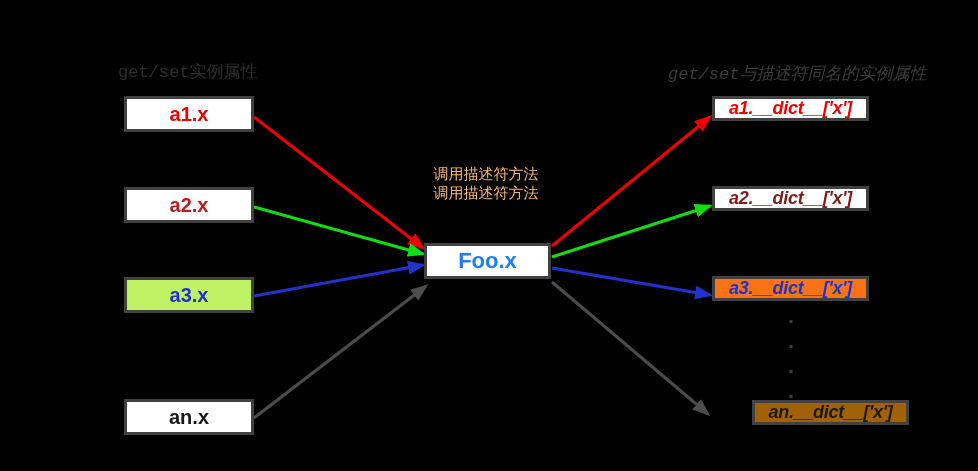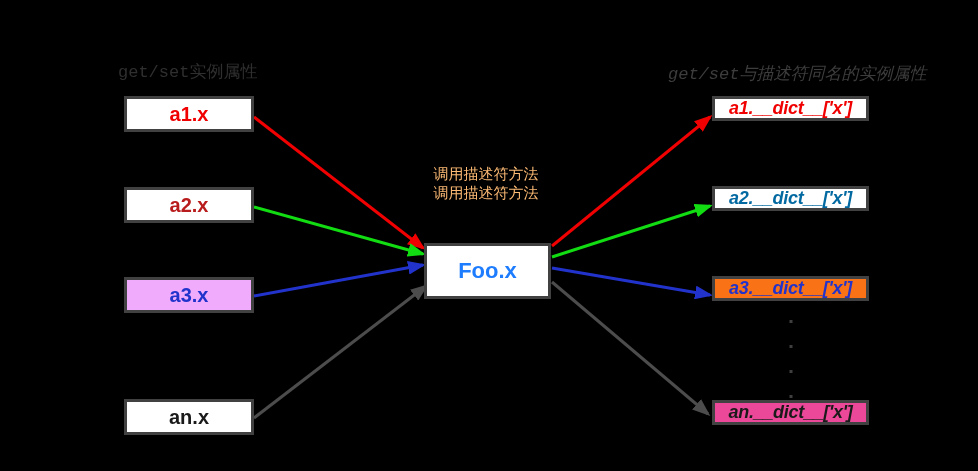--- a/index.html
+++ b/index.html
@@ -12,21 +12,21 @@
     position:absolute;background:#fff;border:3px solid #414141;
     box-sizing:border-box;display:flex;align-items:center;justify-content:center;
     font-weight:bold;z-index:2;
   }
   .nL{left:124px;width:130px;height:36px;}
   .nL span{font-size:20px;}
   .nL0{top:96px}.nL1{top:187px}.nL2{top:277px}.nL3{top:399px}
   .nR{left:712px;width:157px;height:25px;font-style:italic;}
   .nR span{font-size:18px;letter-spacing:-0.3px;}
   .nR0{top:96px}.nR1{top:186px}.nR2{top:276px}.nR3{top:400px}
-  .nC{left:424px;top:243px;width:127px;height:56px;}
+  .nC{left:424px;top:243px;width:127px;height:36px;}
   .nC span{font-size:22px;}
   .title{
     position:absolute;font-family:"Liberation Mono",monospace;
     font-size:17px;white-space:nowrap;z-index:1;
   }
   .title-left{left:118px;top:60px;}
   .title-right{left:668px;top:62px;}
   .note{
     position:absolute;left:486px;top:166px;transform:translateX(-50%);
     text-align:center;font-family:"Liberation Mono",monospace;
@@ -84,37 +84,37 @@
     <div>调用描述符方法</div>
     <div>调用描述符方法</div>
   </div>
 
   <div class="node nL nL0" style="background: rgb(255, 255, 255); border-color: rgb(65, 65, 65);">
     <span style="color: rgb(240, 0, 0);">a1.x</span>
   </div>
   <div class="node nL nL1" style="background: rgb(255, 255, 255); border-color: rgb(65, 65, 65);">
     <span style="color: #b91c1c;">a2.x</span>
   </div>
-  <div class="node nL nL2" style="background: #f0abfc; border-color: rgb(65, 65, 65);">
+  <div class="node nL nL2" style="background: #bef264; border-color: rgb(65, 65, 65);">
     <span style="color: rgb(34, 51, 204);">a3.x</span>
   </div>
   <div class="node nL nL3" style="background: rgb(255, 255, 255); border-color: rgb(65, 65, 65); text-align: center;">
     <span style="color: rgb(26, 26, 26);">an.x</span>
   </div>
 
   <div class="node nC" style="background: rgb(255, 255, 255); border-color: rgb(65, 65, 65);">
     <span style="color: rgb(30, 125, 255);">Foo.x</span>
   </div>
 
   <div class="node nR nR0" style="background: rgb(255, 255, 255); border-color: rgb(65, 65, 65);">
     <span style="color: rgb(240, 0, 0);">a1.__dict__['x']</span>
   </div>
   <div class="node nR nR1" style="background: rgb(255, 255, 255); border-color: rgb(65, 65, 65);">
-    <span style="color: #0369a1;">a2.__dict__['x']</span>
+    <span style="color: #7f1d1d;">a2.__dict__['x']</span>
   </div>
   <div class="node nR nR2" style="background: #f97316; border-color: rgb(65, 65, 65);">
     <span style="color: rgb(34, 51, 204);">a3.__dict__['x']</span>
   </div>
-  <div class="node nR nR3" style="background: #ec4899; border-color: rgb(65, 65, 65);">
+  <div class="node nR nR3" style="background: #a16207; border-color: rgb(65, 65, 65); margin-left: 40px;">
     <span style="color: rgb(26, 26, 26);">an.__dict__['x']</span>
   </div>
 
 </div>
 
 </body></html>

